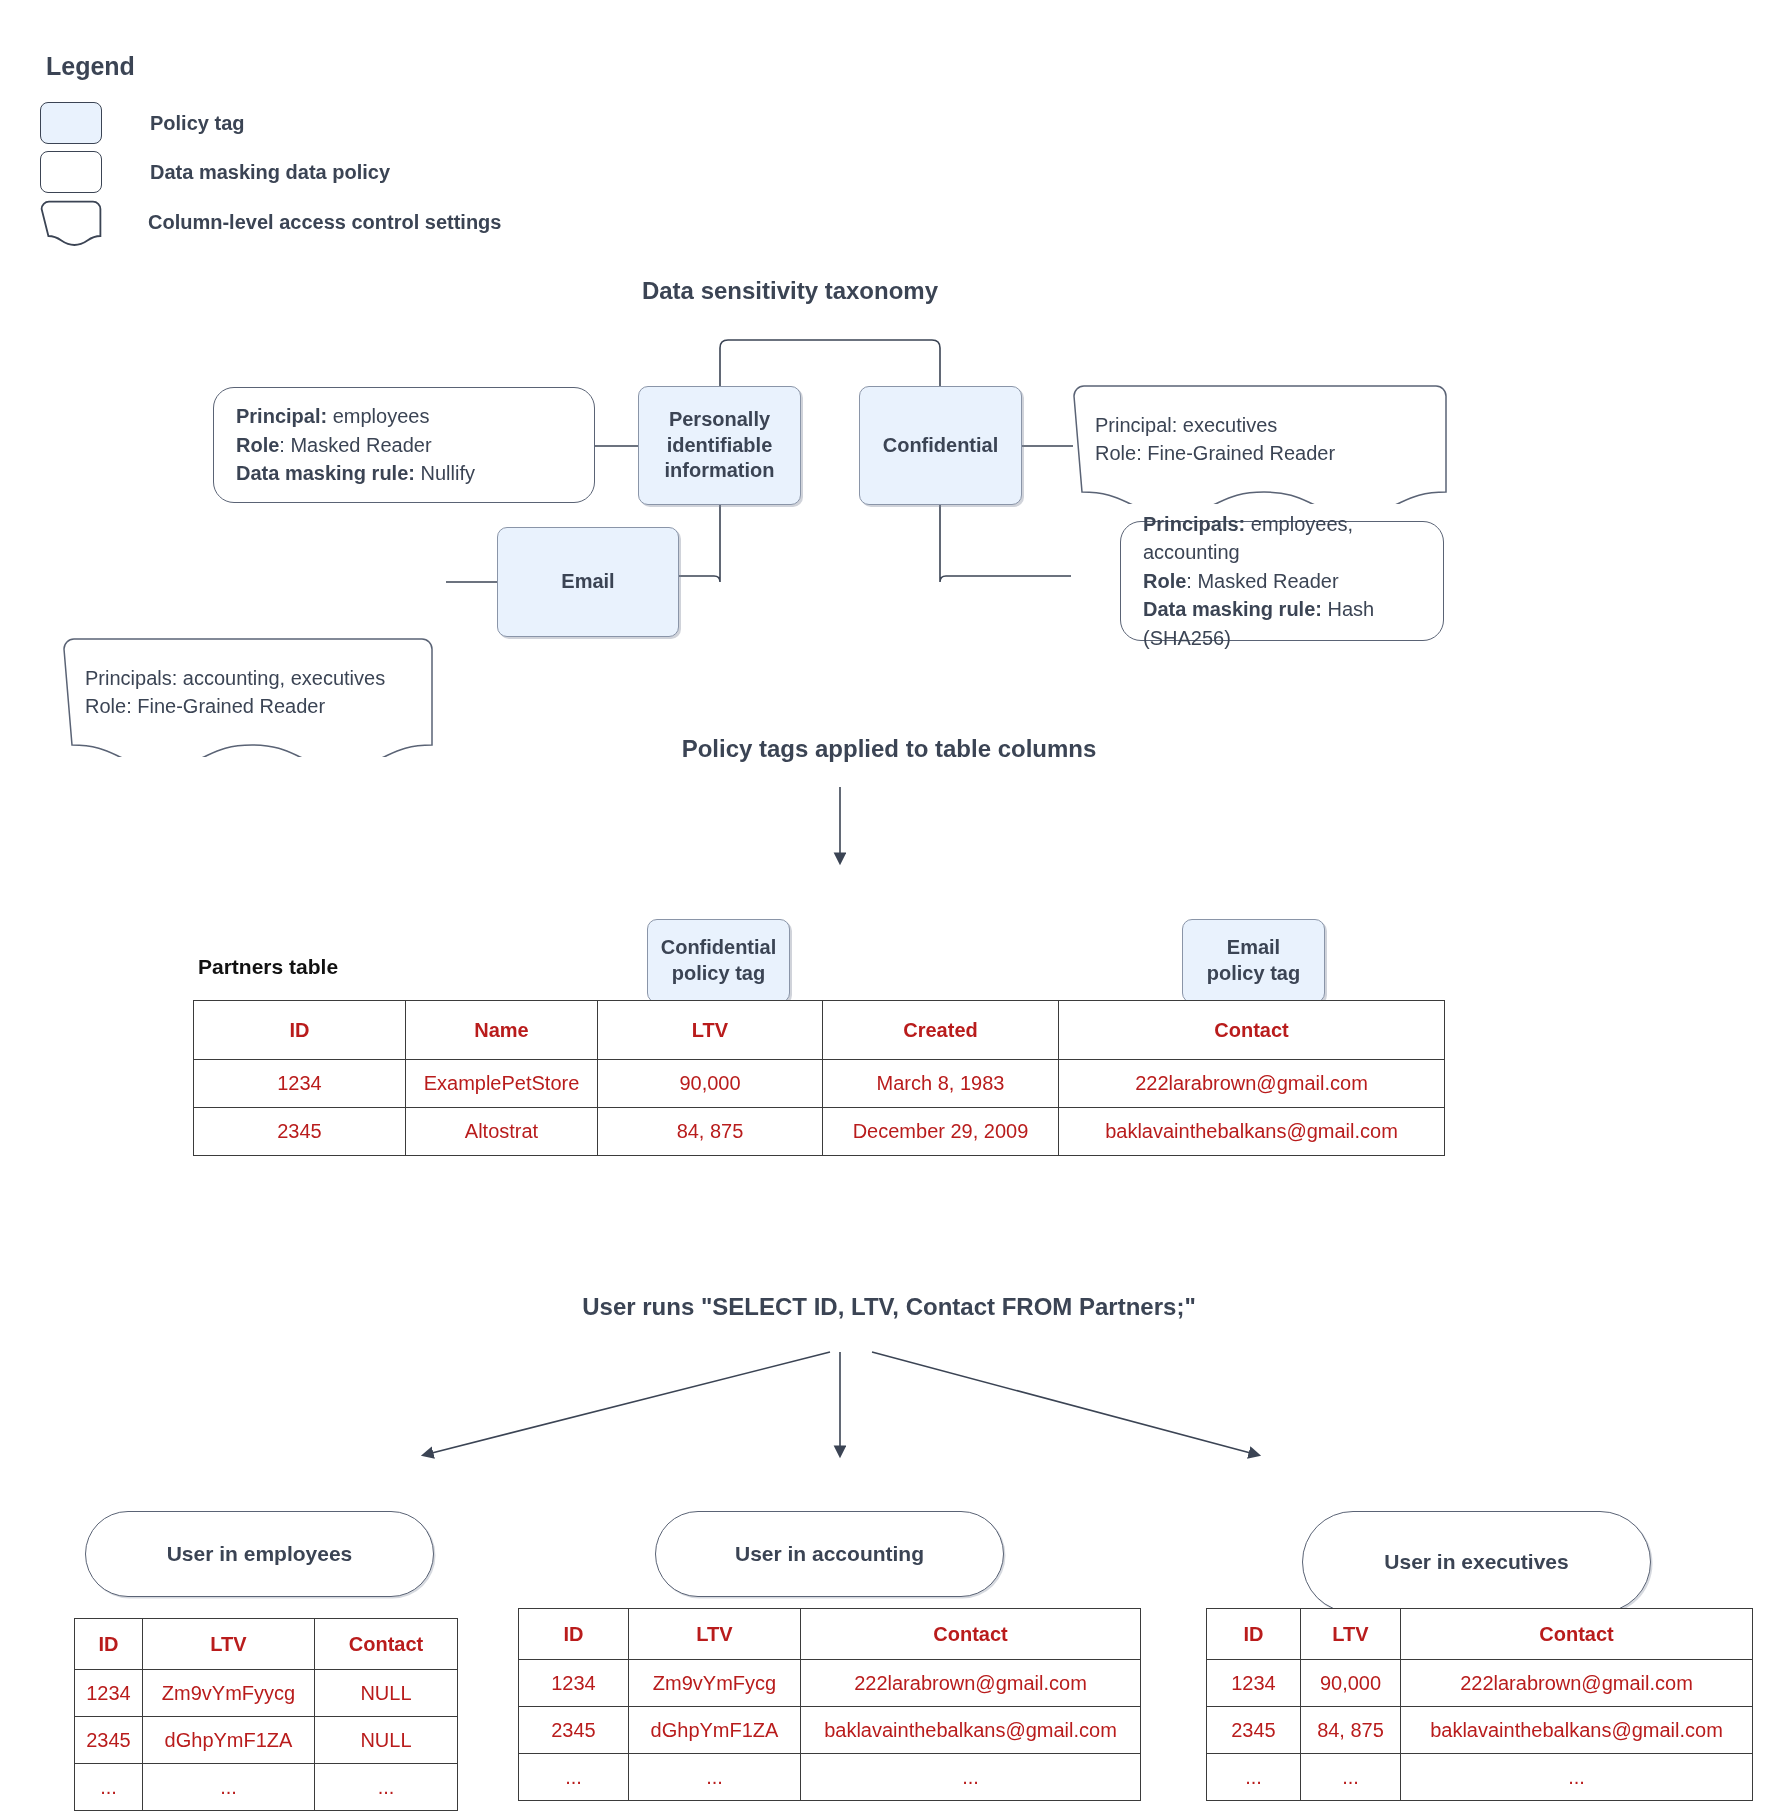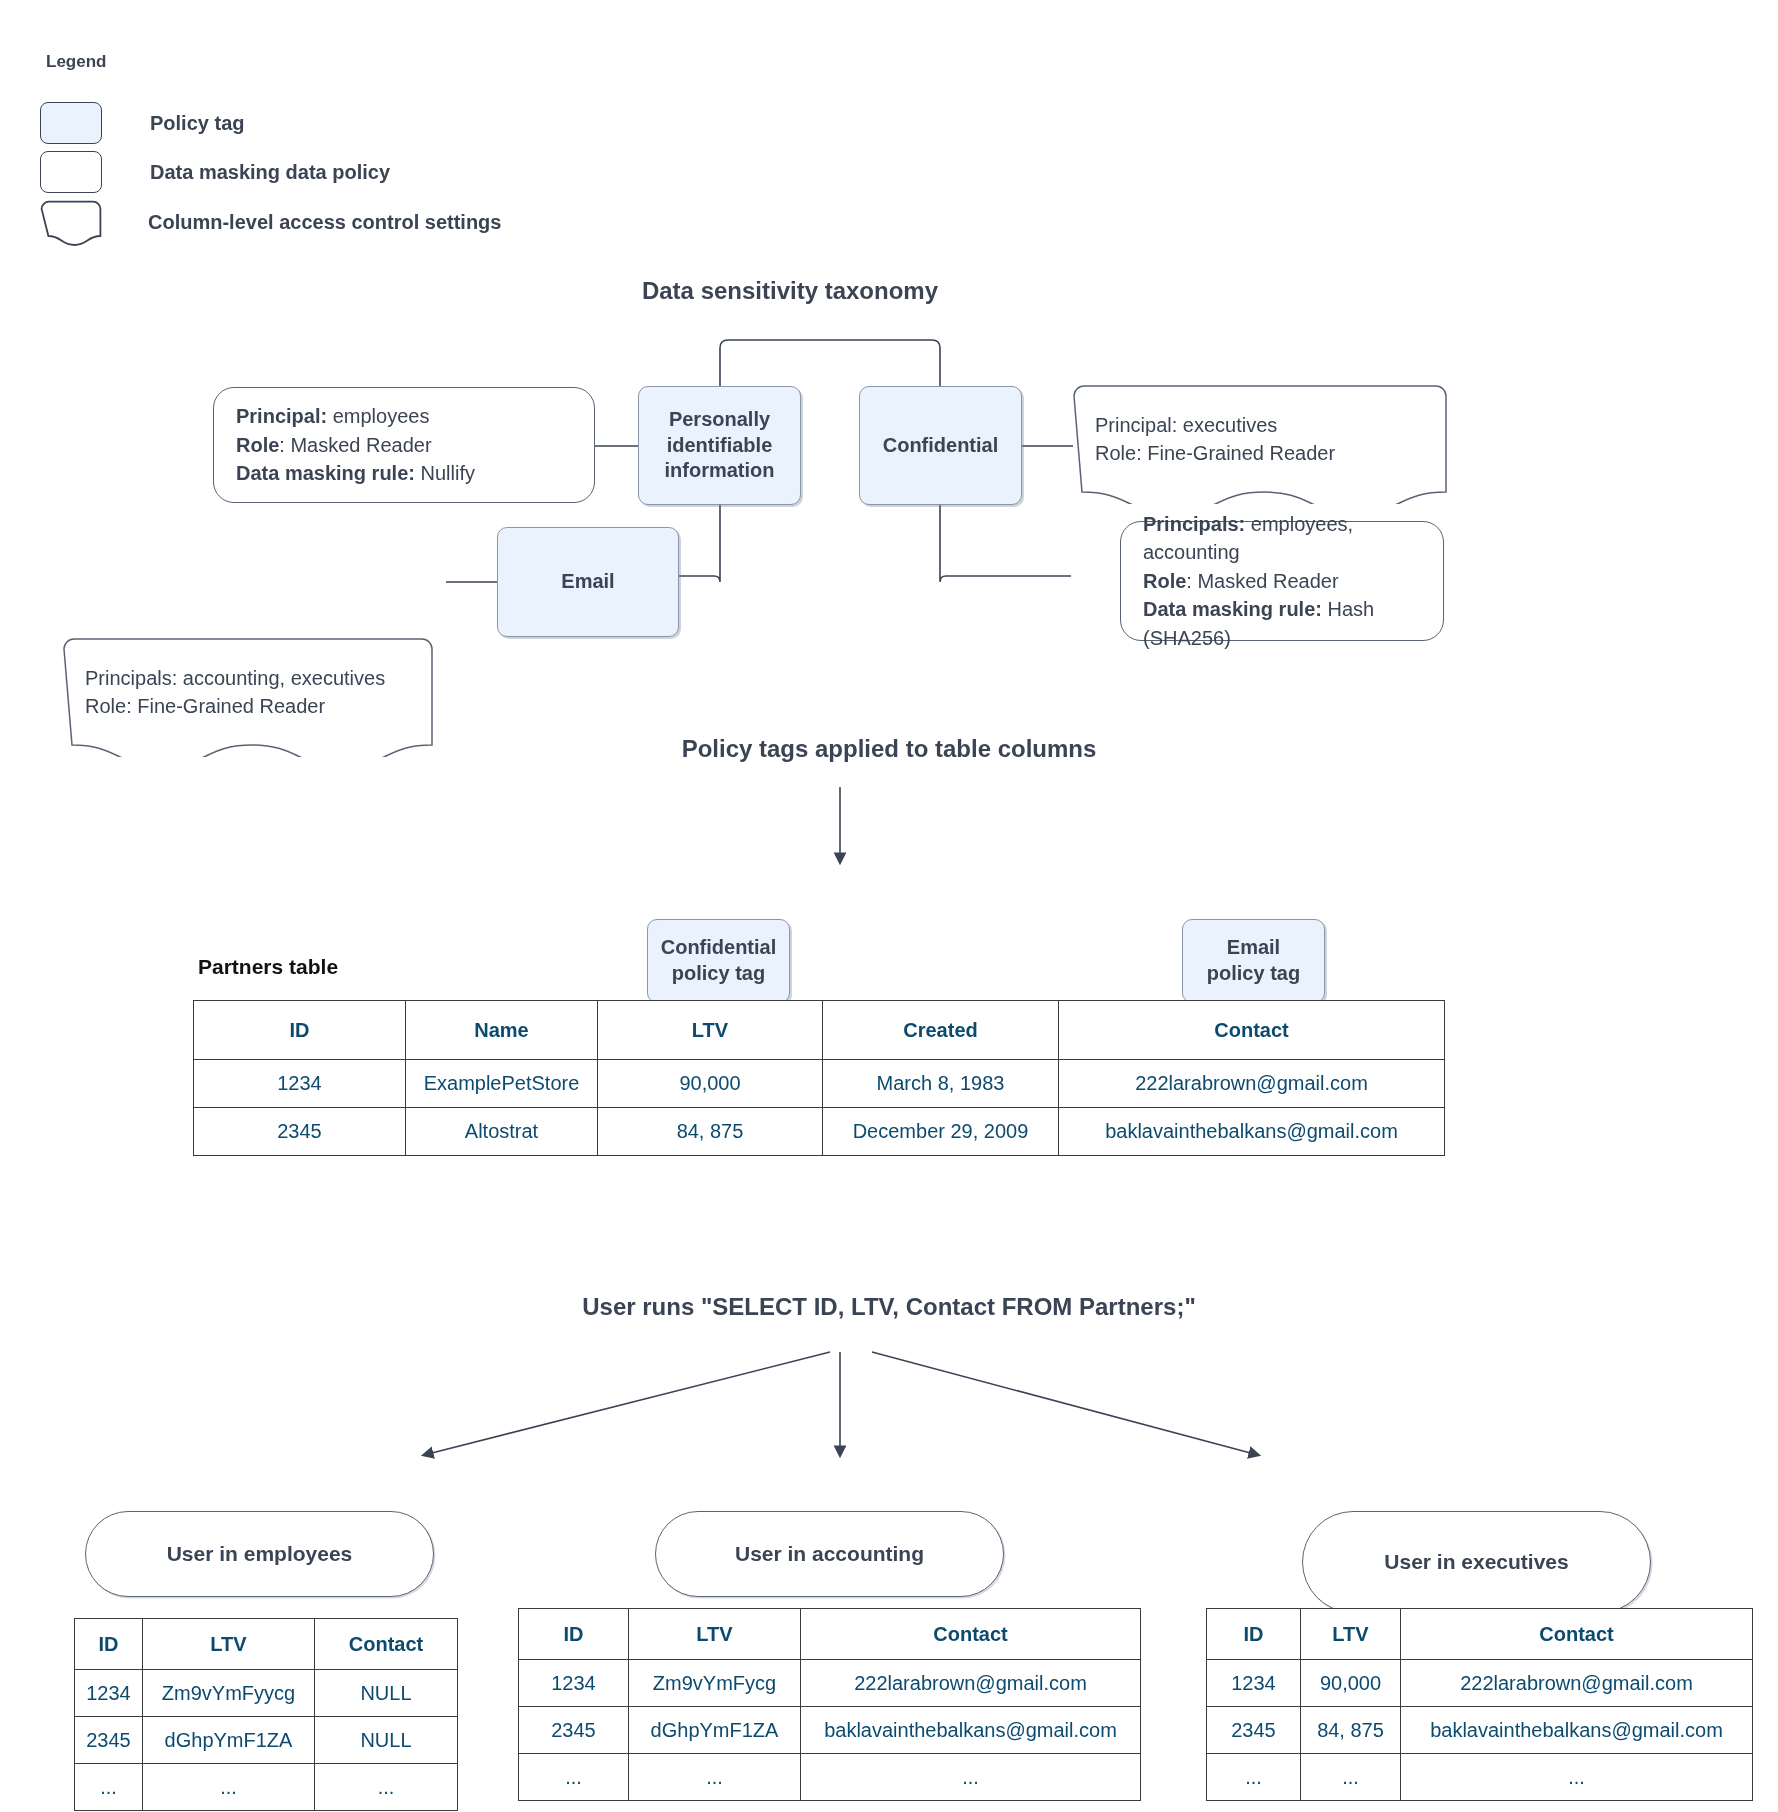--- a/index.html
+++ b/index.html
@@ -13,21 +13,21 @@
     position: relative;
     font-family: "Liberation Sans", sans-serif;
     color: #3b4454;
     overflow: hidden;
   }
   .abs { position: absolute; box-sizing: border-box; }
 
   
   #legend-title {
     left: 46px; top: 52px;
-    font-size: 17px; font-weight: bold; color: #3b4454;
+    font-size: 25px; font-weight: bold; color: #3b4454;
   }
   .legend-row { display: flex; align-items: center; }
   .legend-swatch {
     width: 60px; height: 40px;
     border: 1.6px solid #3b4454;
     border-radius: 8px;
     background: #ffffff;
     flex: 0 0 auto;
   }
   .legend-swatch.tag { background: #e9f2fd; }
@@ -105,21 +105,21 @@
 
   
   #tag-confidential { left: 647px; top: 919px; width: 143px; height: 84px; }
   #tag-email        { left: 1182px; top: 919px; width: 143px; height: 84px; }
 
   
   .data-table {
     border-collapse: collapse;
     background: #ffffff;
     font-size: 20px;
-    color: #0c4a6e;
+    color: #b91c1c;
     table-layout: fixed;
   }
   .data-table th, .data-table td {
     border: 1.3px solid #3b3b3b;
     text-align: center;
     font-weight: normal;
     white-space: nowrap;
     overflow: hidden;
   }
   .data-table th { font-weight: bold; }

